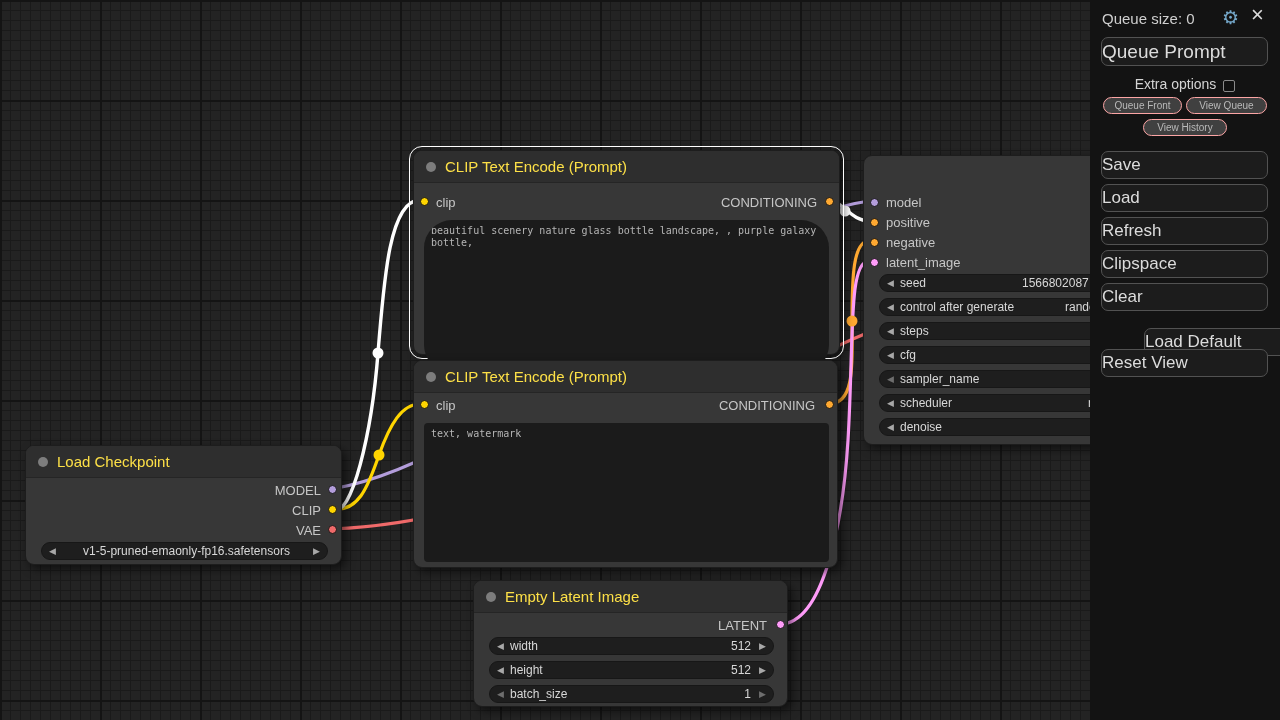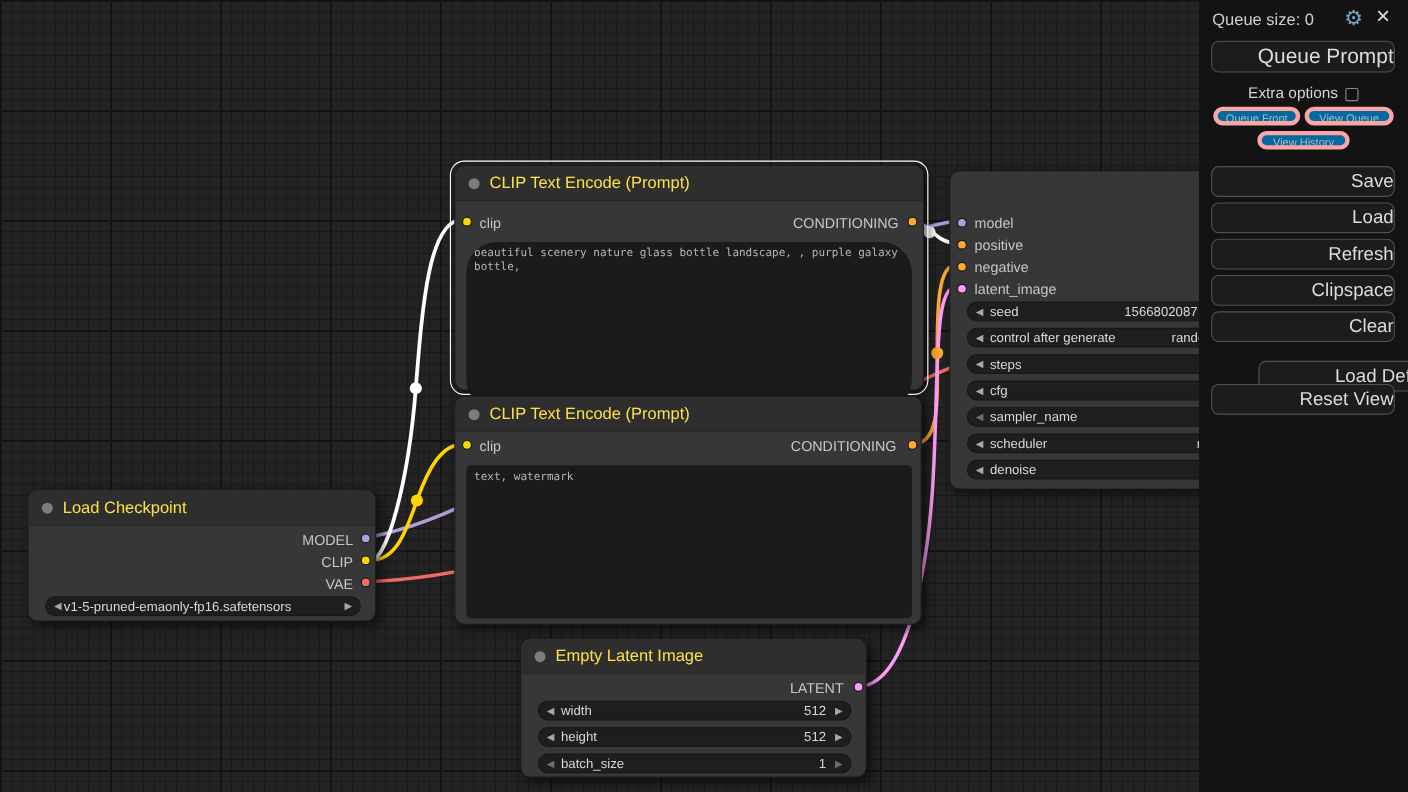--- a/index.html
+++ b/index.html
@@ -61,46 +61,46 @@
     border:1px solid #171717; border-radius:9px;
     font-size:12px; color:#d8d8d8; line-height:16px; overflow:hidden;
     white-space:nowrap;
   }
   .widget .w-arrow-l { position:absolute; left:7px; top:0; font-size:9px; color:#a8a8a8; line-height:16px; }
   .widget .w-arrow-r { position:absolute; right:7px; top:0; font-size:9px; color:#a8a8a8; line-height:16px; }
   .widget.dim .w-arrow-l, .widget.dim .w-arrow-r { color:#6e6e6e; }
   .widget .w-label { position:absolute; left:20px; top:0; }
   .widget .w-value { position:absolute; top:0; }
   .widget .w-value.ralign { right:22px; }
-  .widget .w-center { position:absolute; left:16px; right:20px; top:0; text-align:left; }
+  .widget .w-center { position:absolute; left:24px; right:20px; top:0; text-align:center; }
 
   .sel-outline {
     position:absolute; inset:-5px;
     border:1px solid #ffffff; border-radius:13px;
     pointer-events:none;
   }
 
   
   #menu {
     position:absolute; left:1090px; top:0; width:190px; height:720px;
     background:#131313; z-index:5; color:#cfcfcf;
   }
   .menu-text { position:absolute; font-size:15px; color:#cfcfcf; white-space:nowrap; }
   .gear { position:absolute; font-size:19px; line-height:22px; cursor:pointer; }
   .close-x { position:absolute; font-size:22px; line-height:22px; color:#dcdcdc; cursor:pointer; }
   .btn {
     position:absolute; left:11px; width:167px; height:28px;
     background:#1c1c1c; border:1px solid #525252; border-radius:7px;
-    color:#dcdcdc; font-size:17px; text-align:right; line-height:26px;
+    color:#dcdcdc; font-size:17px; text-align:left; line-height:26px;
     cursor:pointer; white-space:nowrap; overflow:hidden;
   }
   .btn.big { font-size:19px; height:29px; line-height:27px; }
   .btn-small {
-    position:absolute; height:17px; background:#0369a1;
-    border:4px solid #fca5a5; border-radius:9px;
+    position:absolute; height:17px; background:#404040;
+    border:1px solid #fca5a5; border-radius:9px;
     color:#b9b9b9; font-size:10px; text-align:center; line-height:15px;
     cursor:pointer; white-space:nowrap;
   }
   .extra-row {
     position:absolute; left:0; top:75px; width:190px; height:17px;
     display:flex; align-items:flex-end; justify-content:center; gap:7px;
     font-size:14px; color:#d4d4d4;
   }
   .checkbox {
     width:12px; height:12px; background:#101010;

